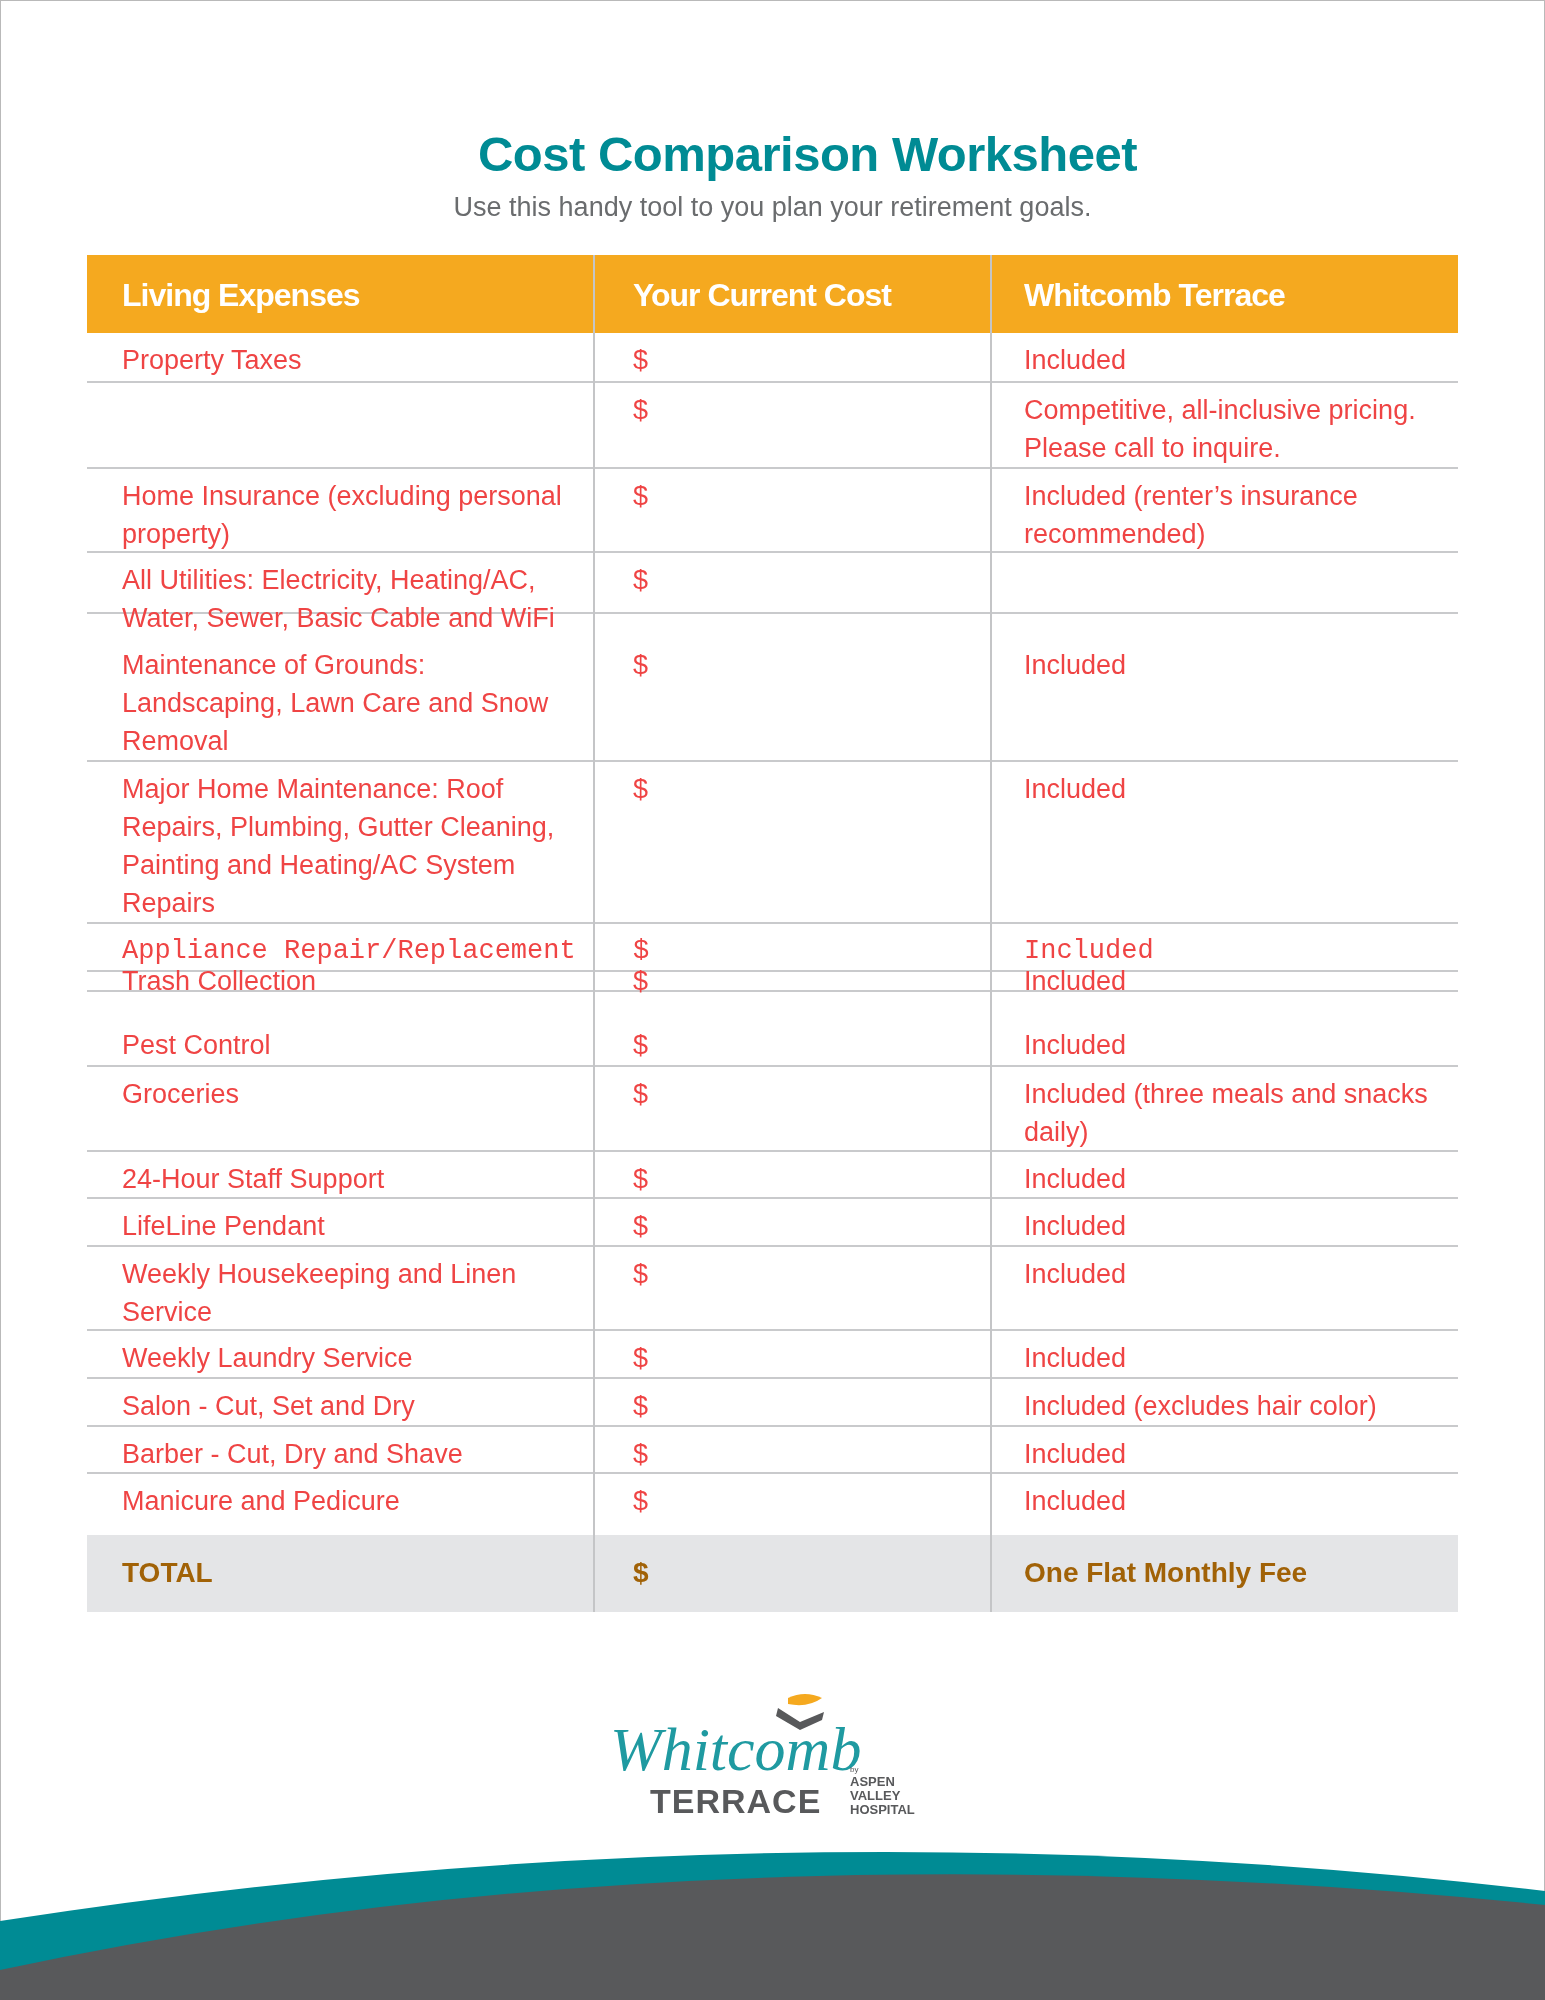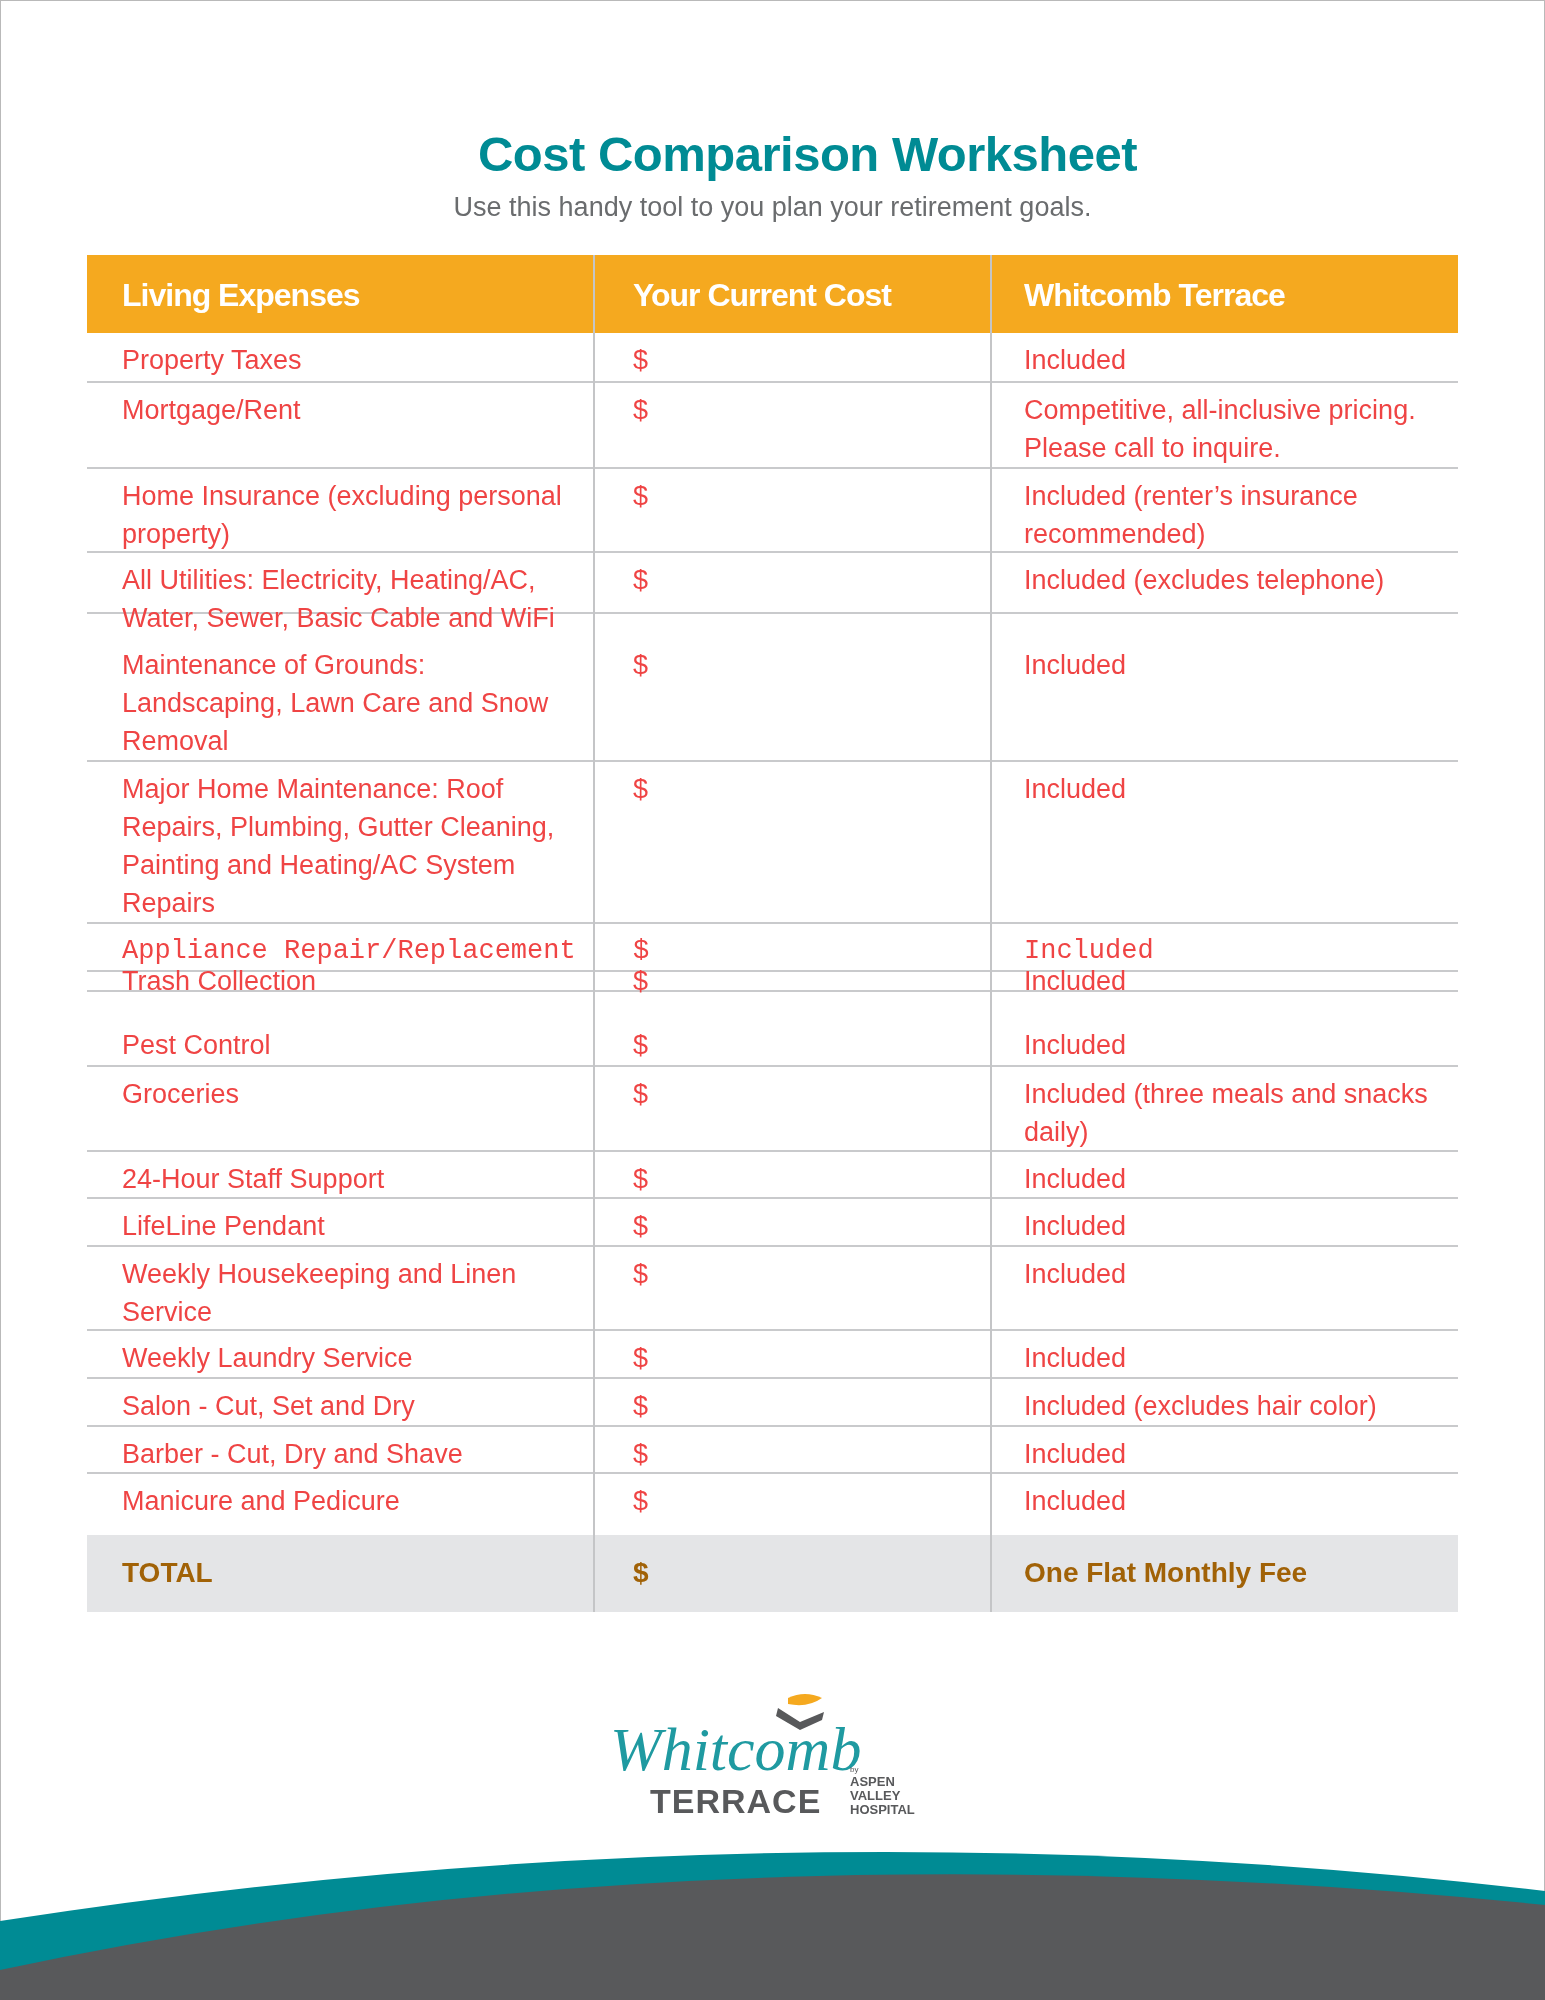--- a/index.html
+++ b/index.html
@@ -38,33 +38,31 @@
     <span class="cell" style="left:937px">Whitcomb Terrace</span>
   </div>
 
   <div id="rows">
       <div class="row" style="top: 78px; height: 50px;">
         <span class="c c1">Property Taxes</span>
         <span class="c c2">$</span>
         <span class="c c3">Included</span>
       </div>
       <div class="row" style="top: 128px; height: 86px;">
-        <span class="c c1">Mortgage/Rent</span>
         <span class="c c2">$</span>
         <span class="c c3">Competitive, all-inclusive pricing. Please call to inquire.</span>
       </div>
       <div class="row" style="top: 214px; height: 84px;">
         <span class="c c1">Home Insurance (excluding personal property)</span>
         <span class="c c2">$</span>
         <span class="c c3">Included (renter’s insurance recommended)</span>
       </div>
       <div class="row" style="top: 298px; height: 61px;">
         <span class="c c1">All Utilities: Electricity, Heating/AC, Water, Sewer, Basic Cable and WiFi</span>
         <span class="c c2">$</span>
-        <span class="c c3">Included (excludes telephone)</span>
       </div>
       <div class="row" style="top: 383px; height: 124px;">
         <span class="c c1">Maintenance of Grounds: Landscaping, Lawn Care and Snow Removal</span>
         <span class="c c2">$</span>
         <span class="c c3">Included</span>
       </div>
       <div class="row" style="top: 507px; height: 162px;">
         <span class="c c1">Major Home Maintenance: Roof Repairs, Plumbing, Gutter Cleaning, Painting and Heating/AC System Repairs</span>
         <span class="c c2">$</span>
         <span class="c c3">Included</span>

